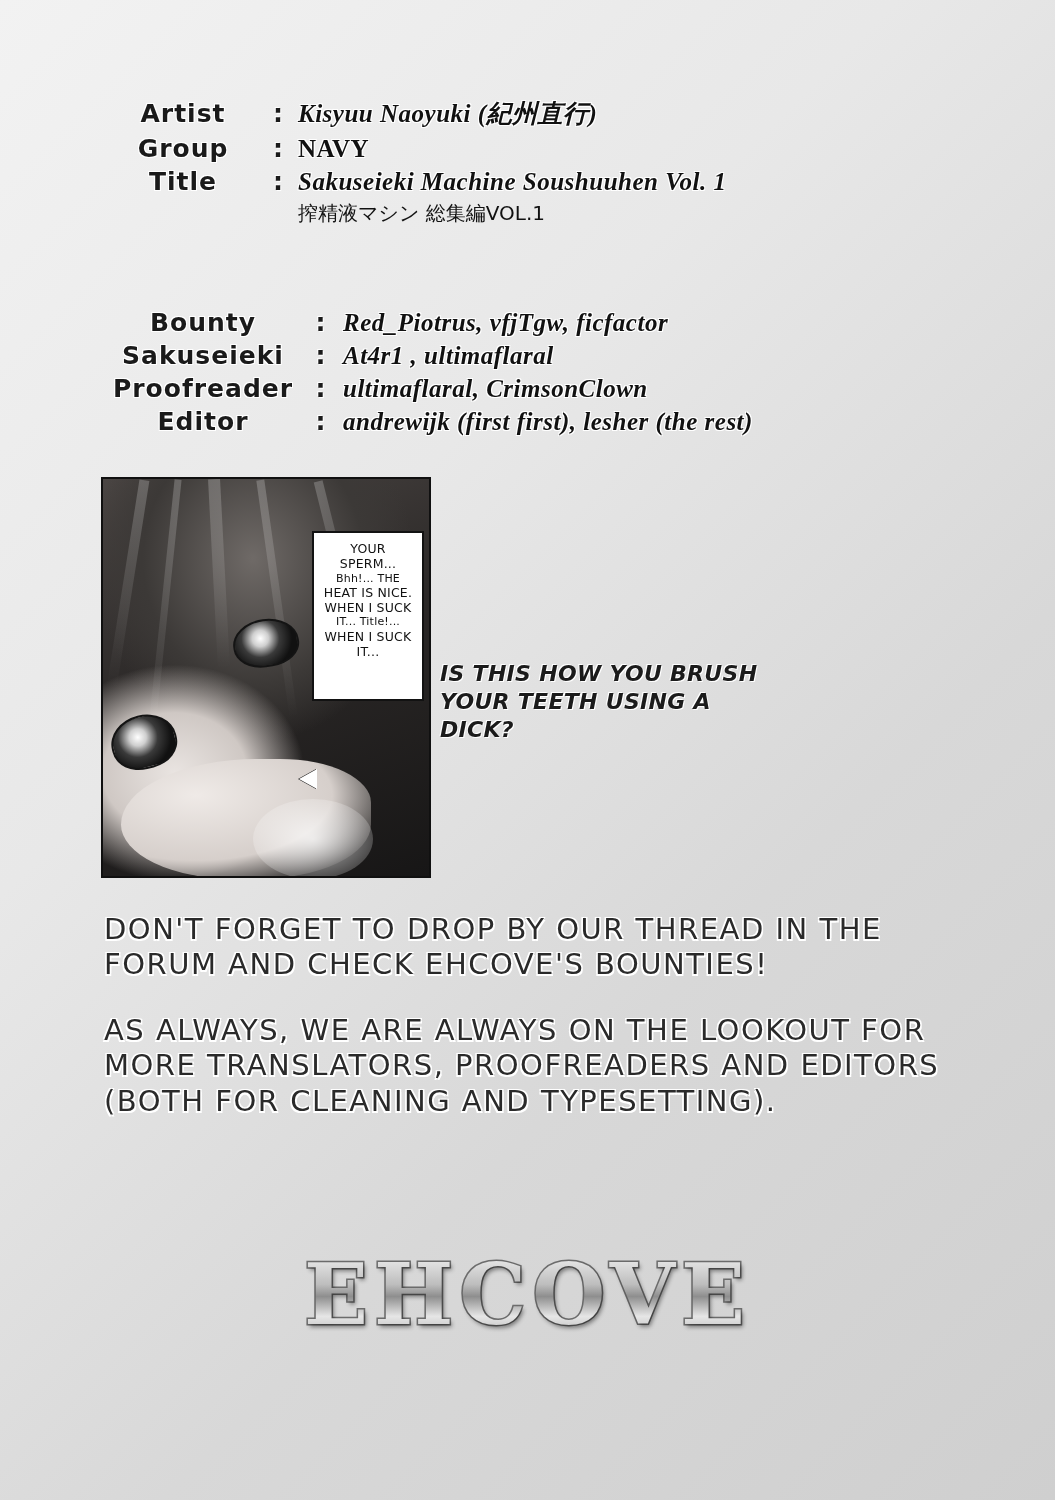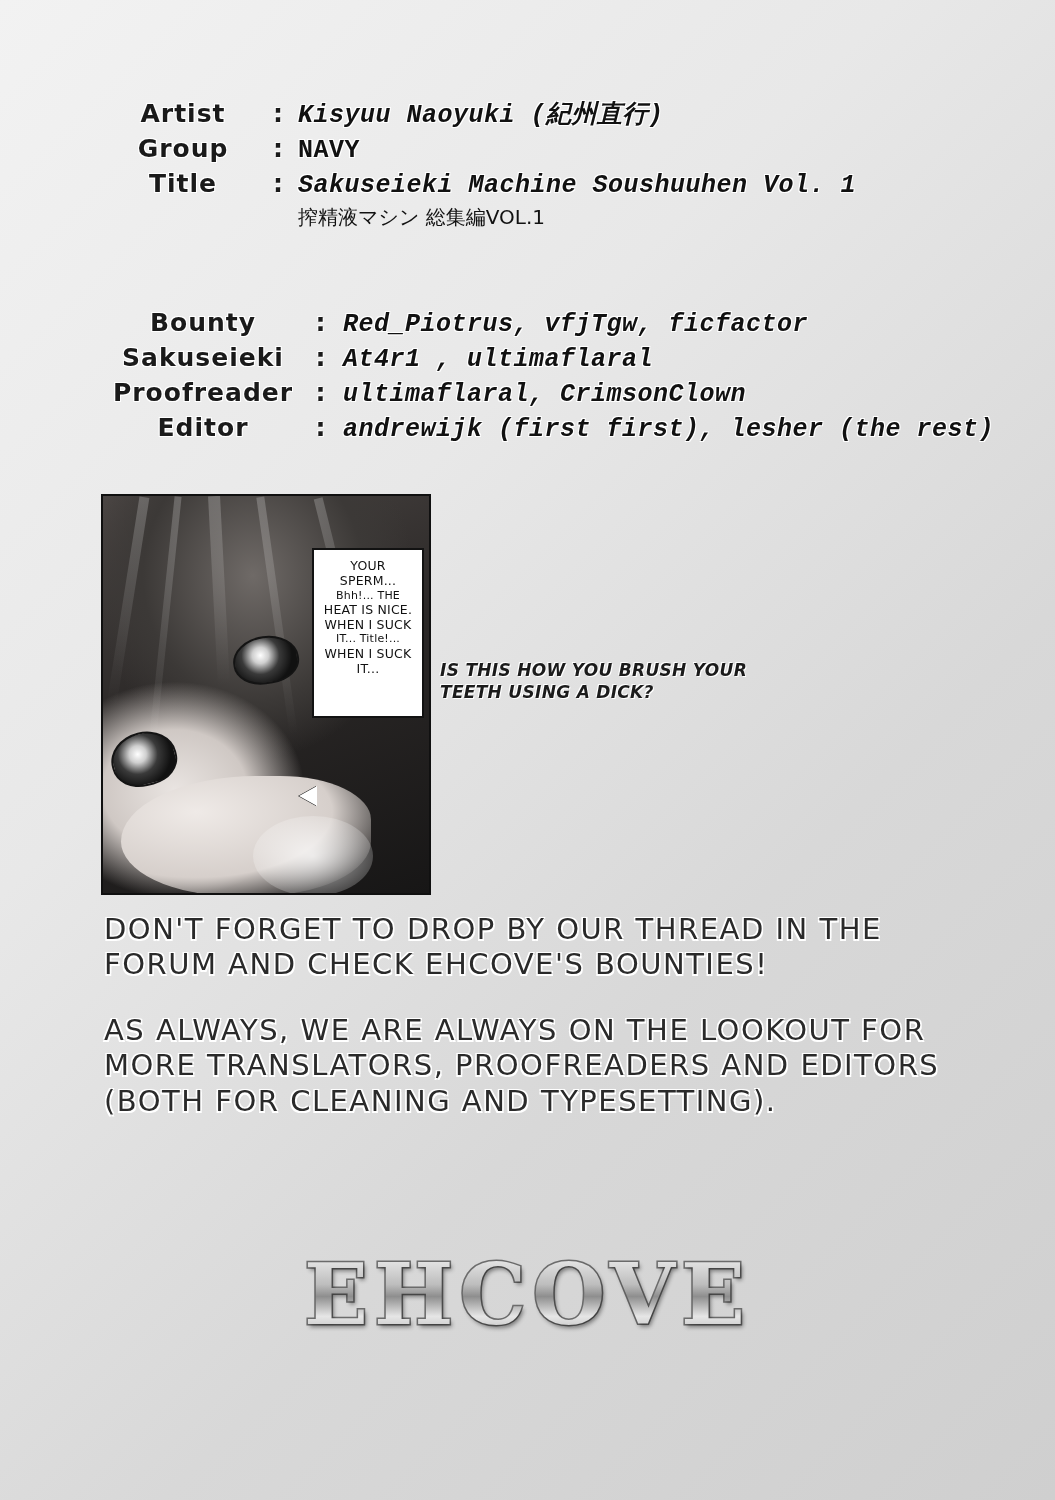--- a/index.html
+++ b/index.html
@@ -46,21 +46,21 @@
   .cred-colon {
     width: 40px;
     flex: none;
     font-family: "DejaVu Sans", sans-serif;
     font-weight: bold;
     font-size: 25px;
     color: #1a1a1a;
     text-shadow: 1px 1px 0 #ffffff, -1px -1px 0 #ffffff;
   }
   .cred-value {
-    font-family: Liberation Mono, monospace;
+    font-family: Liberation Serif, serif;
     font-weight: bold;
     font-size: 25px;
     font-style: italic;
     letter-spacing: 0.5px;
     color: #111111;
     text-shadow: 1px 1px 0 #ffffff, -1px -1px 0 #ffffff, 1px -1px 0 #ffffff, -1px 1px 0 #ffffff;
   }
   .cred-value.upright {
     font-style: normal;
   }
@@ -79,21 +79,21 @@
     top: 308px;
     width: 900px;
   }
   .credits-staff .cred-label { width: 190px; }
   .credits-staff .cred-colon { width: 45px; }
 
   
   .panel {
     position: absolute;
     left: 101px;
-    top: 494px;
+    top: 477px;
     width: 326px;
     height: 397px;
     background: #fde047;
     border: 2px solid #101010;
     overflow: hidden;
   }
   .panel-art {
     position: absolute;
     inset: 0;
     background:
@@ -175,21 +175,21 @@
   }
 
   .aside {
     position: absolute;
     left: 440px;
     top: 660px;
     width: 330px;
     font-family: "DejaVu Sans", sans-serif;
     font-style: italic;
     font-weight: bold;
-    font-size: 17px;
+    font-size: 22px;
     line-height: 1.28;
     color: #1b1b1b;
     letter-spacing: 0.3px;
     text-shadow: 1px 1px 0 #fff, -1px -1px 0 #fff;
   }
 
   
   .messages {
     position: absolute;
     left: 92px;

